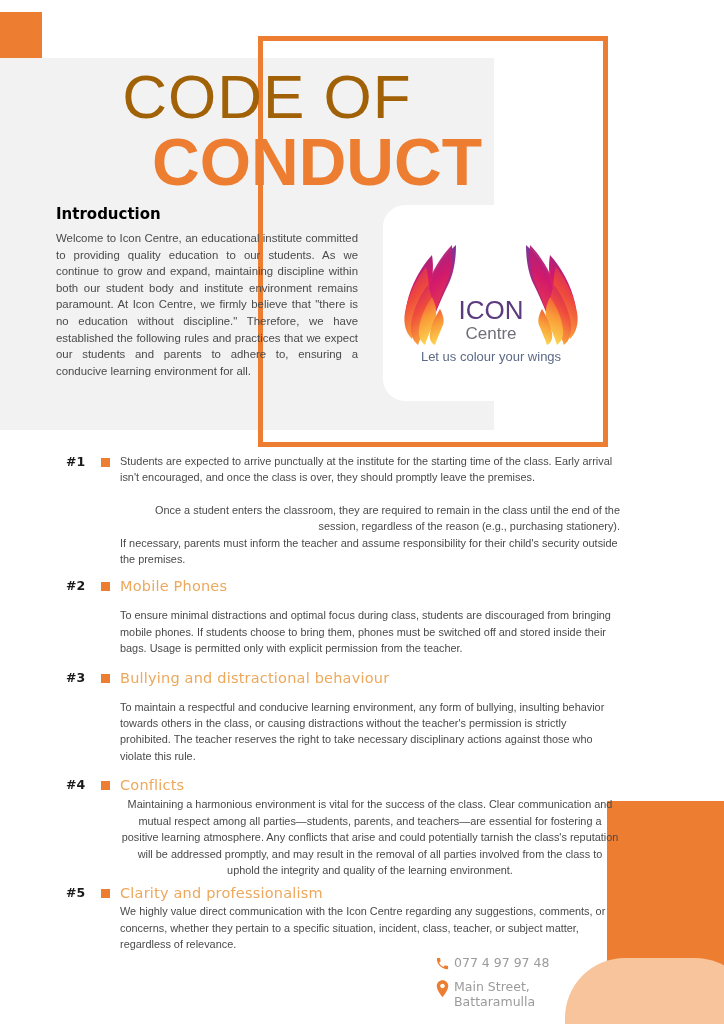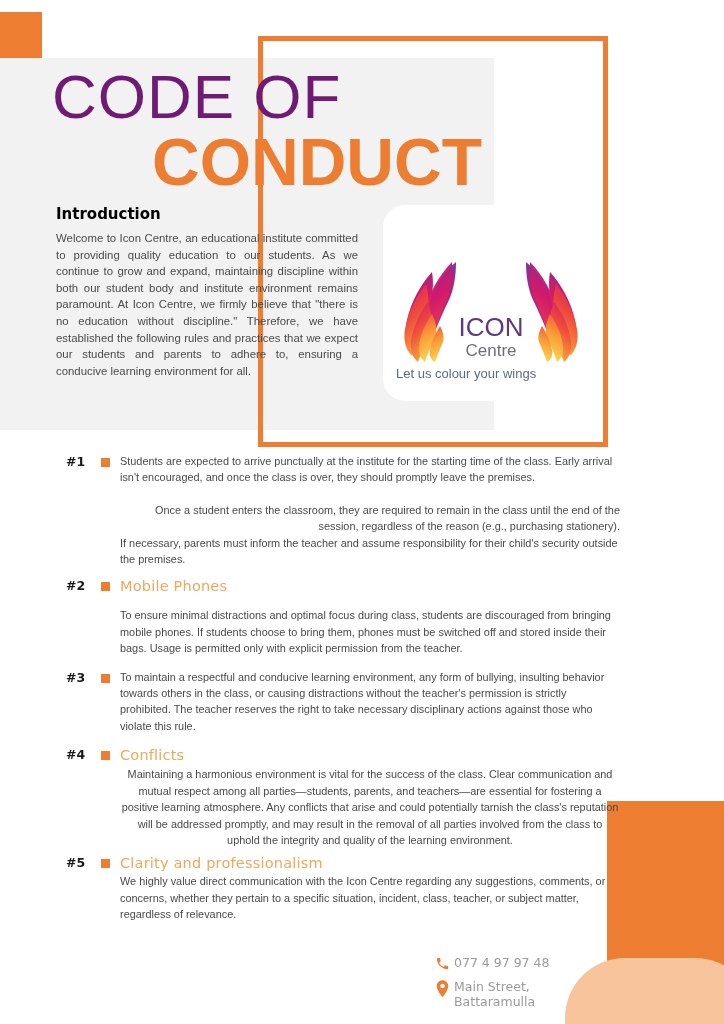--- a/index.html
+++ b/index.html
@@ -88,22 +88,23 @@
     position: absolute;
     left: 52px;
     top: 65px;
     width: 430px;
   }
   .title-line1 {
     font-family: "Liberation Sans", sans-serif;
     font-weight: 400;
     font-size: 62px;
     line-height: 64px;
-    color: #701a75;
+    color: #a16207;
     letter-spacing: 1px;
+    text-align: center;
   }
   .title-line2 {
     font-family: "Liberation Sans", sans-serif;
     font-weight: 700;
     font-size: 66px;
     line-height: 70px;
     color: #ED7D31;
     letter-spacing: 0px;
     margin-top: -2px;
     text-align: right;
@@ -127,23 +128,24 @@
     color: #4a4a4a;
     font-size: 11.4px;
     line-height: 16.6px;
     text-align: justify;
   }
 
   
   .logo-box {
     position: absolute;
     left: 396px;
-    top: 252px;
+    top: 235px;
     width: 190px;
     height: 145px;
+    text-align: center;
   }
   .logo-svg-wrap {
     position: relative;
     width: 190px;
     height: 112px;
   }
   .logo-tagline {
     color: #5c6a86;
     font-size: 13px;
     margin-top: 2px;
@@ -325,20 +327,21 @@
       <div class="rule-bullet"></div>
       <div class="rule-title">Mobile Phones</div>
       <div class="rule-body" style="margin-top:12px;">
         <p>To ensure minimal distractions and optimal focus during class, students are discouraged from bringing mobile phones. If students choose to bring them, phones must be switched off and stored inside their bags. Usage is permitted only with explicit permission from the teacher.</p>
       </div>
     </div>
 
     <div class="rule" style="margin-top:12px;">
       <div class="rule-num">#3</div>
       <div class="rule-bullet"></div>
+      <div class="rule-title">Bullying and distractional behaviour</div>
       <div class="rule-body" style="margin-top:12px;">
         <p>To maintain a respectful and conducive learning environment, any form of bullying, insulting behavior towards others in the class, or causing distractions without the teacher's permission is strictly prohibited. The teacher reserves the right to take necessary disciplinary actions against those who violate this rule.</p>
       </div>
     </div>
 
     <div class="rule" style="margin-top:12px;">
       <div class="rule-num">#4</div>
       <div class="rule-bullet"></div>
       <div class="rule-title">Conflicts</div>
       <div class="rule-body" style="margin-top:2px;text-align:center;">

